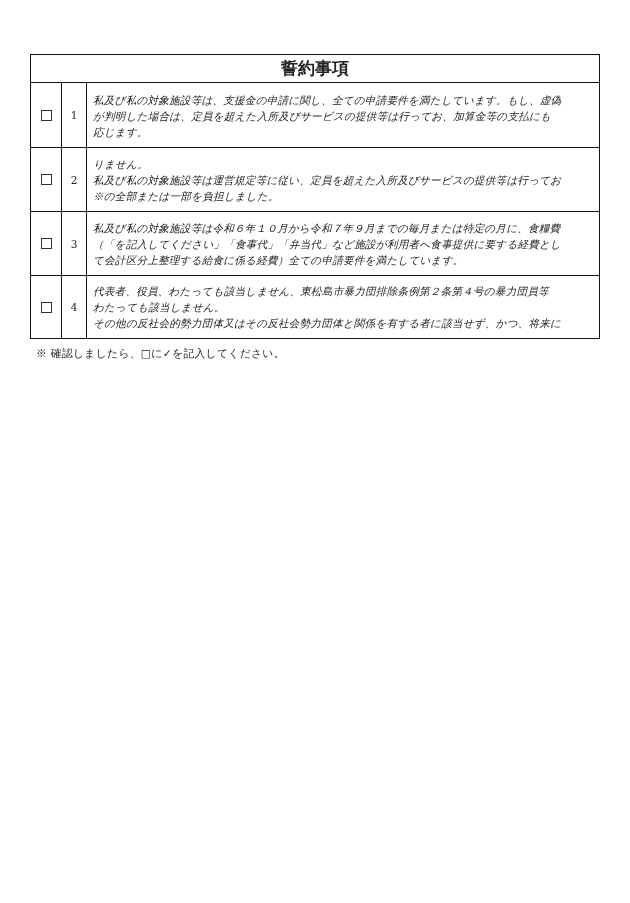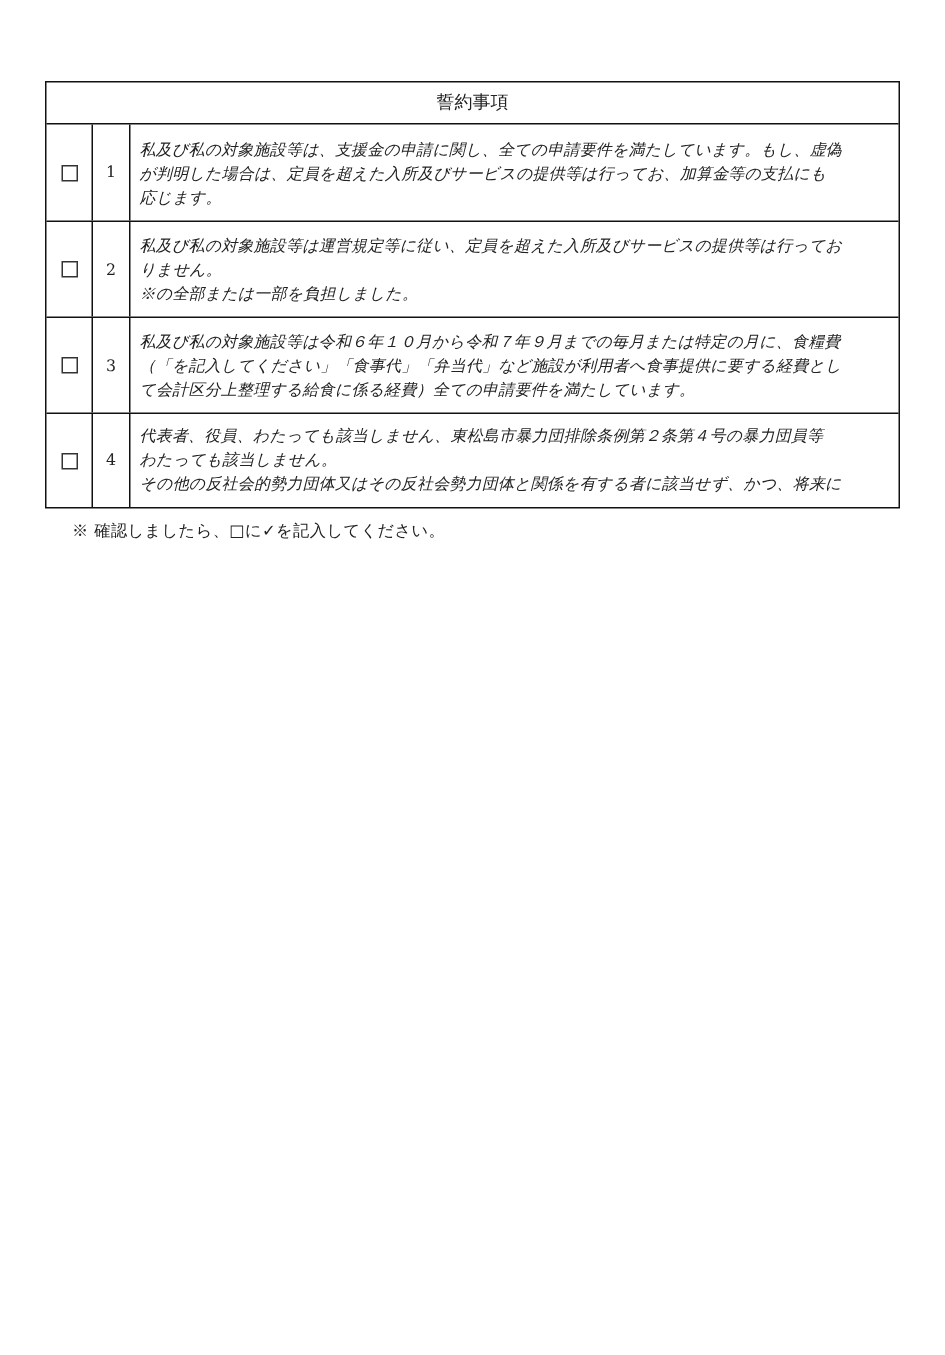--- a/index.html
+++ b/index.html
@@ -1,32 +1,32 @@
 <!DOCTYPE html>
 <html><head>
   <meta charset="utf-8">
   <style>
     html, body { margin: 0; padding: 0; background: #ffffff; }
     body { width: 630px; height: 903px; position: relative; overflow: hidden;
            font-family: "DejaVu Serif", "Liberation Serif", serif; color: #222; }
     .table { position: absolute; left: 30px; top: 54px; width: 570px;
              border: 1.5px solid #111; box-sizing: border-box; }
     .hdr { height: 27px; border-bottom: 1.5px solid #111; display: flex;
-           align-items: center; justify-content: center; font-size: 12px; }
+           align-items: center; justify-content: center; font-size: 17px; font-weight: bold; }
     .row { display: flex; border-bottom: 1.5px solid #111; box-sizing: border-box; }
     .row:last-child { border-bottom: none; }
     .c-check { width: 31px; border-right: 1.5px solid #111; display: flex;
                align-items: center; justify-content: center; font-size: 12px; box-sizing: border-box; }
     .c-num { width: 25px; border-right: 1.5px solid #111; display: flex;
              align-items: center; justify-content: center; font-size: 10.5px; box-sizing: border-box; }
     .c-text { flex: 1; padding: 6px 5px 4px 6px; font-size: 10.6px; line-height: 16px;
               letter-spacing: 0.2px; box-sizing: border-box; }
     .c-text p { margin: 0; font-style: italic; }
     .cbox { display: inline-block; width: 9px; height: 9px; border: 1px solid #333; }
-    .note { position: absolute; left: 48px; top: 347px; font-size: 10.8px; letter-spacing: 0.3px; }
+    .note { position: absolute; left: 36px; top: 347px; font-size: 10.8px; letter-spacing: 0.3px; }
   </style>
 </head>
 <body>
 
 <div class="table">
   <div class="hdr">誓約事項</div>
 
   <div class="row" style="height:65px">
     <div class="c-check">
         <span class="cbox"></span>
@@ -38,22 +38,22 @@
       <p>応じます。</p>
     </div>
   </div>
 
   <div class="row" style="height:64px">
     <div class="c-check">
         <span class="cbox"></span>
       </div>
     <div class="c-num">2</div>
     <div class="c-text" style="padding-top:8px">
+      <p>りません。</p>
       <p>私及び私の対象施設等は運営規定等に従い、定員を超えた入所及びサービスの提供等は行ってお</p>
-      <p>りません。</p>
       <p>※の全部または一部を負担しました。</p>
     </div>
   </div>
 
   <div class="row" style="height:64px">
     <div class="c-check">
         <span class="cbox"></span>
       </div>
     <div class="c-num">3</div>
     <div class="c-text" style="padding-top:8px">

